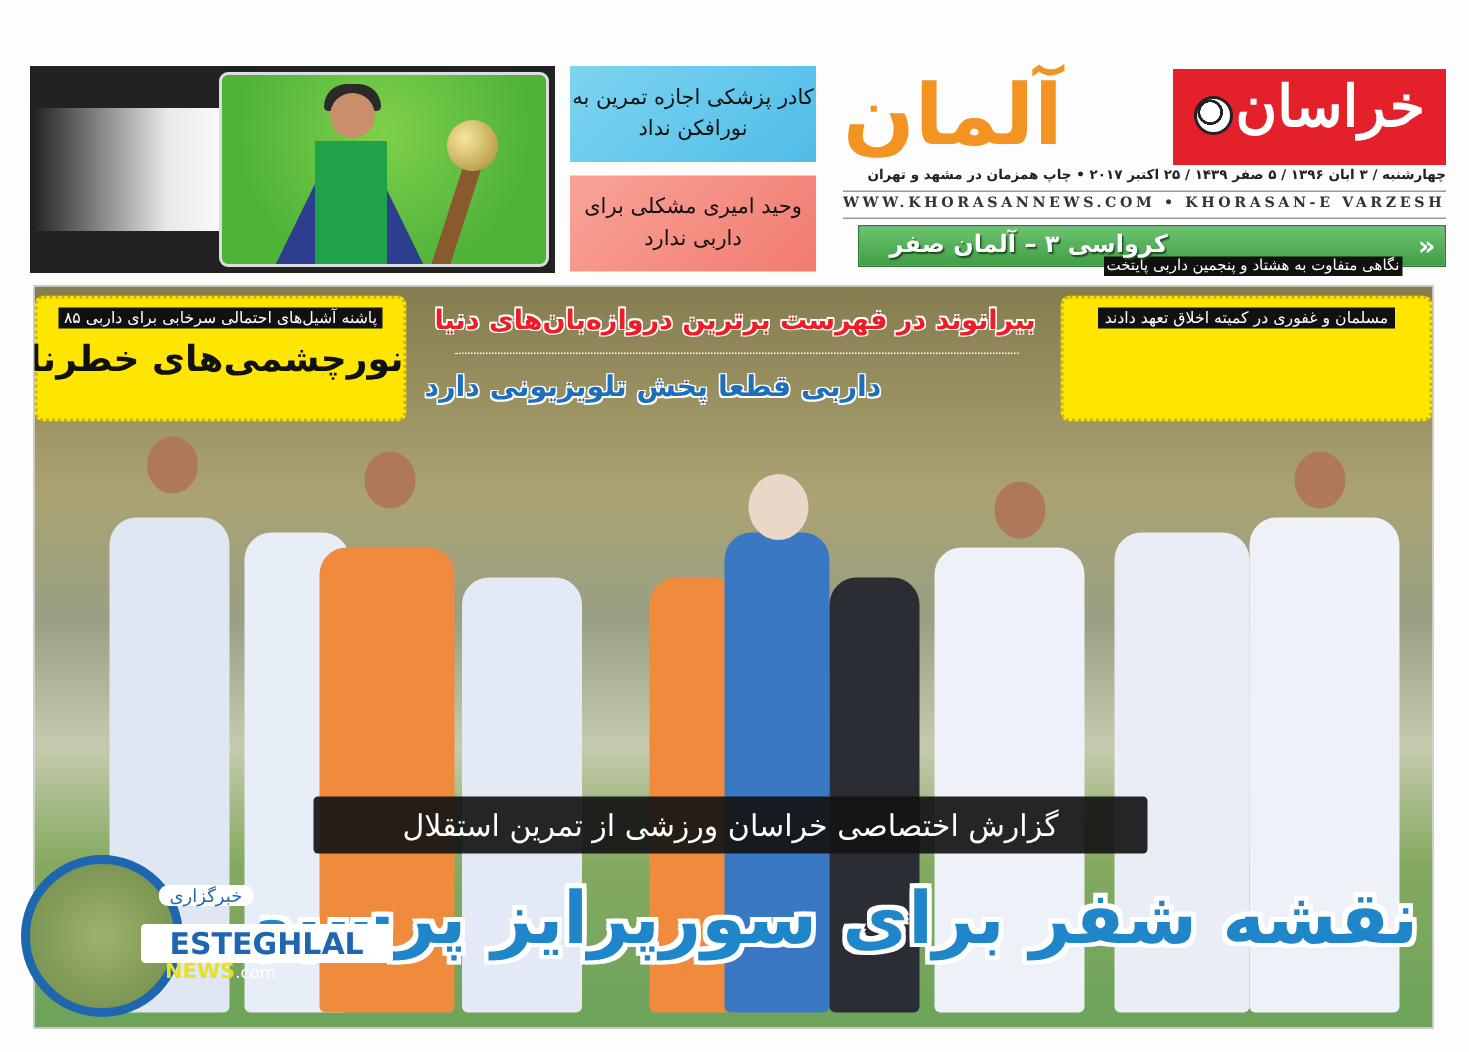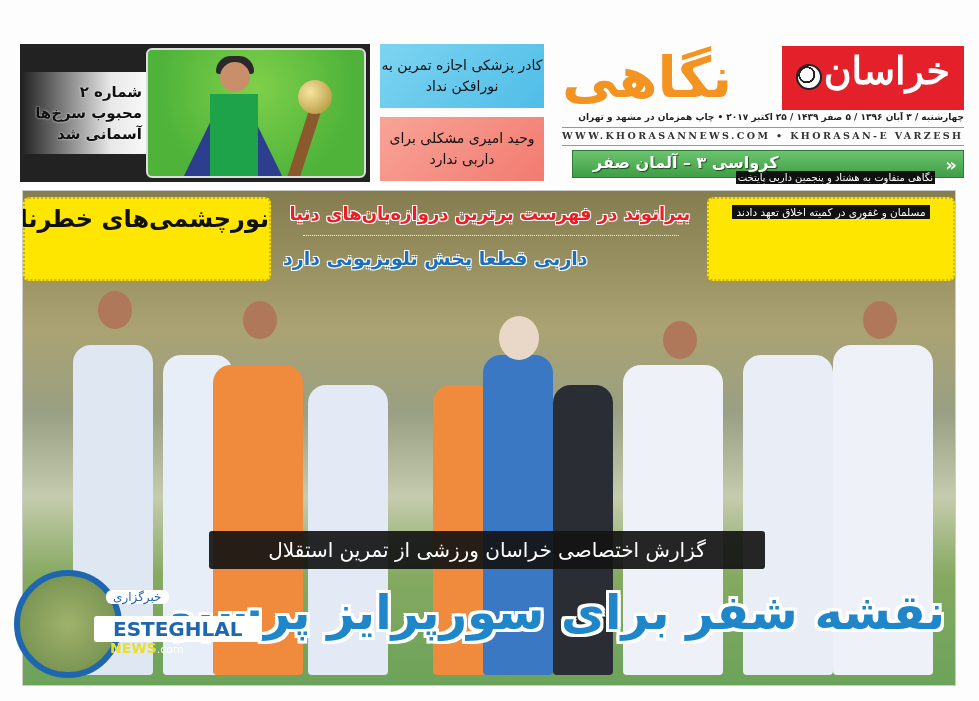--- a/index.html
+++ b/index.html
@@ -60,41 +60,40 @@
 </style>
 </head>
 <body>
 
 <div class="page">
 
   <div class="mast">
     <div class="mast-red">
       <span>خراسان</span>
     </div>
-    <div class="mast-orange">نگاهی</div>
+    <div class="mast-orange">آلمان</div>
     <div class="ball"></div>
     <div class="dateline">چهارشنبه / ۳ آبان ۱۳۹۶ / ۵ صفر ۱۴۳۹ / ۲۵ اکتبر ۲۰۱۷ • چاپ همزمان در مشهد و تهران</div>
     <div class="urlline">WWW.KHORASANNEWS.COM • KHORASAN-E VARZESHI</div>
     <div class="greenbar">
       <span class="chev">«</span>
       <span class="sub">نگاهی متفاوت به هشتاد و پنجمین داربی پایتخت</span>
       <span class="main">کرواسی ۳ – آلمان صفر</span>
     </div>
   </div>
 
   <div class="teaser t1">
     <span>کادر پزشکی اجازه تمرین به نورافکن نداد</span>
   </div>
   <div class="teaser t2">
     <span>وحید امیری مشکلی برای داربی ندارد</span>
   </div>
 
   <div class="promo">
     <div class="promo-grey"></div>
-    <div class="promo-text">شماره ۲ محبوب سرخ‌ها آسمانی شد</div>
     <div class="promo-photo">
       <div class="cape"></div>
       <div class="shirt"></div>
       <div class="player-hair"></div>
       <div class="player"></div>
       <div class="trophy-stick"></div>
       <div class="trophy"></div>
     </div>
   </div>
 
@@ -111,20 +110,21 @@
       <div class="fig" style="left:720px;width:90px;height:320px;background:#e9eef6"></div>
       <div class="fig" style="left:810px;width:100px;height:330px;background:#eef2f8"></div>
       <div class="head" style="left:75px;top:100px;width:34px;height:38px"></div>
       <div class="head" style="left:220px;top:110px;width:34px;height:38px"></div>
       <div class="head" style="left:476px;top:125px;width:40px;height:44px;background:#e9d8c8"></div>
       <div class="head" style="left:640px;top:130px;width:34px;height:38px"></div>
       <div class="head" style="left:840px;top:110px;width:34px;height:38px"></div>
     </div>
 
     <div class="box-yellow yl">
+      <div class="kicker">پاشنه آشیل‌های احتمالی سرخابی برای داربی ۸۵</div>
       <div class="head-txt">نورچشمی‌های خطرناک!</div>
     </div>
     <div class="box-yellow yr">
       <div class="kicker">مسلمان و غفوری در کمیته اخلاق تعهد دادند</div>
     </div>
 
     <div class="mid-red">بیرانوند در فهرست برترین دروازه‌بان‌های دنیا</div>
     <div class="mid-sep"></div>
     <div class="mid-blue">داربی قطعا پخش تلویزیونی دارد</div>
 

